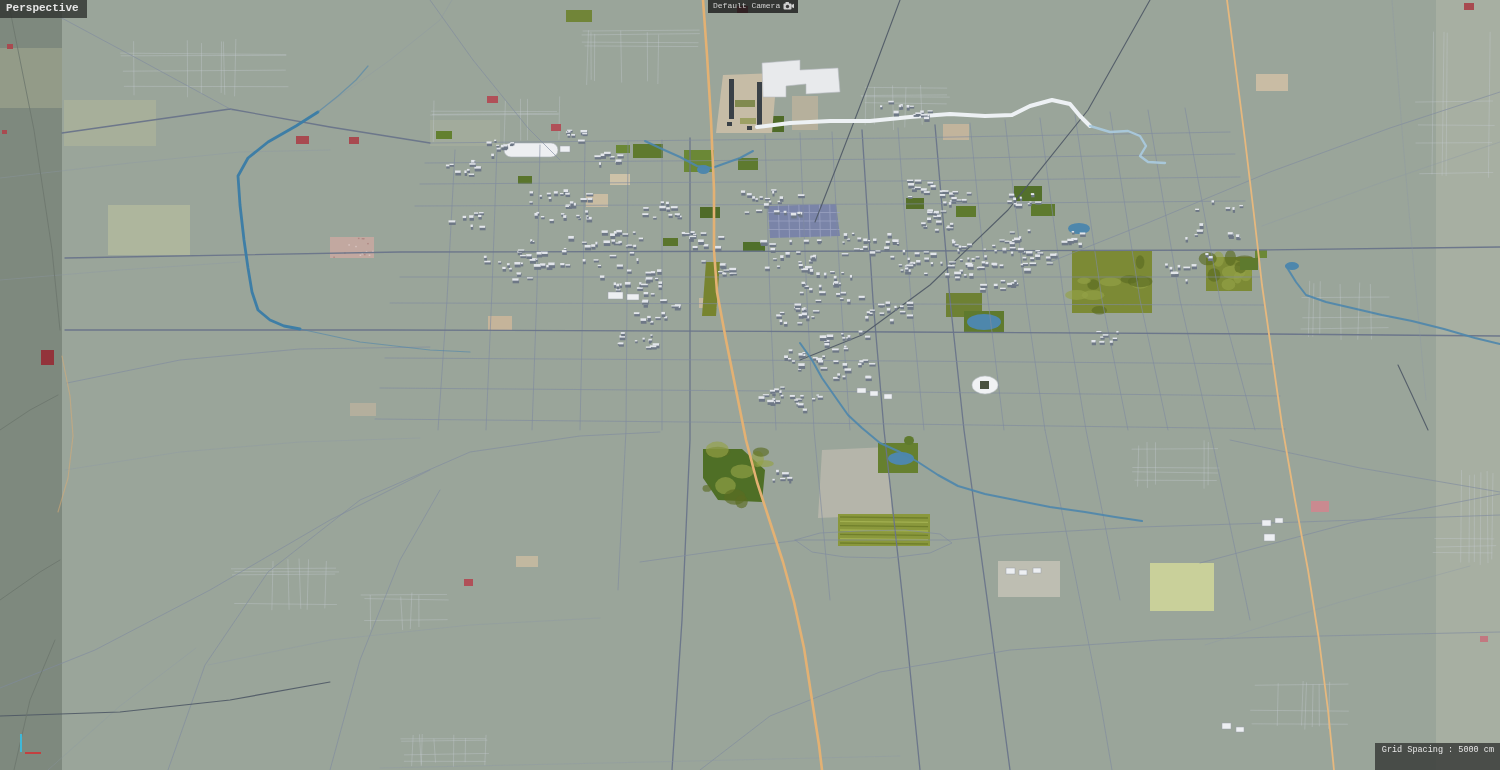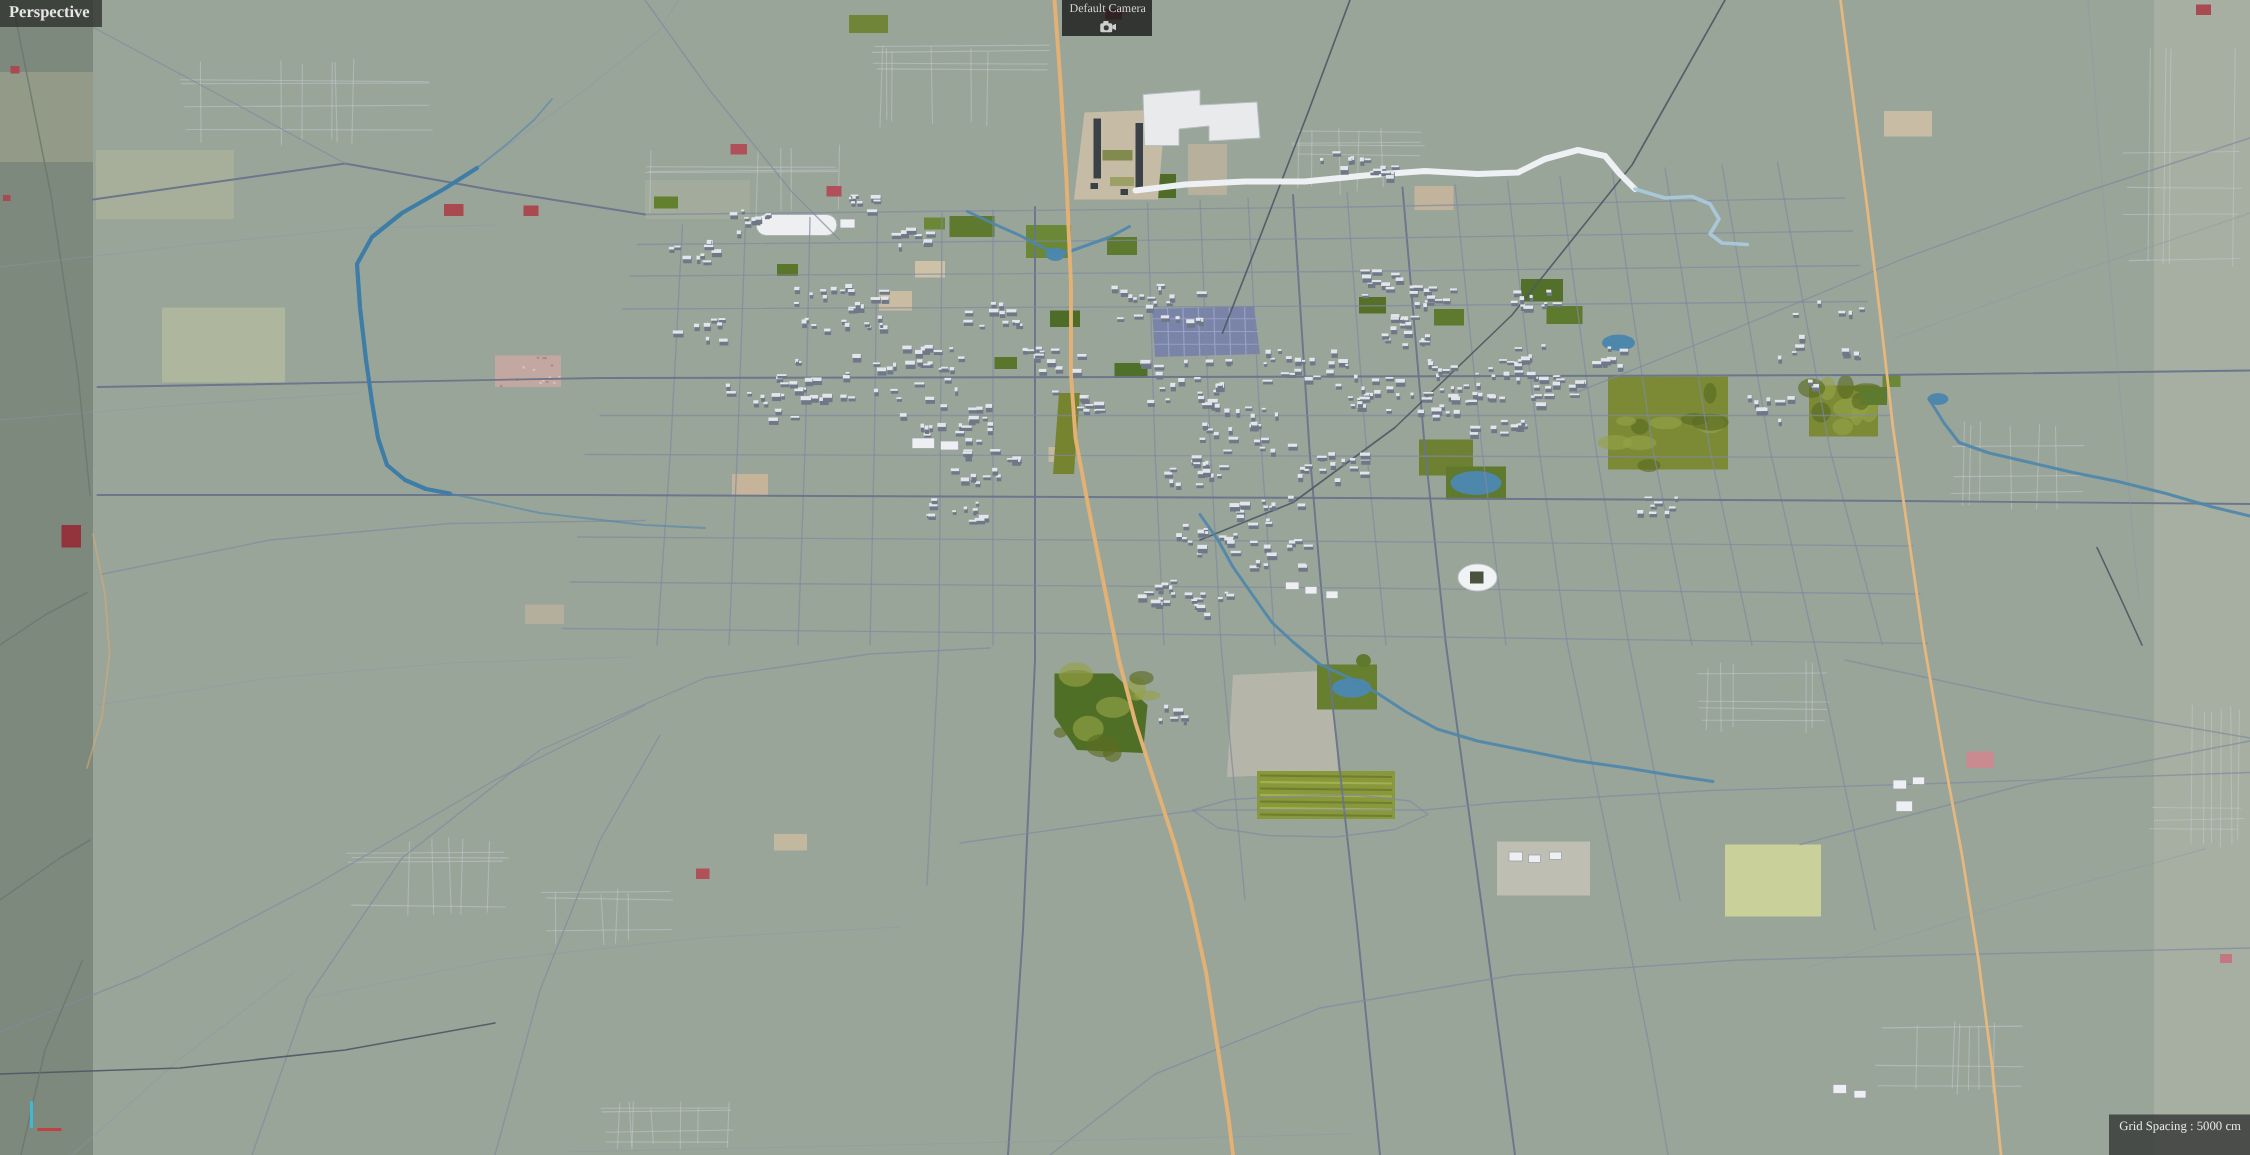--- a/index.html
+++ b/index.html
@@ -1,24 +1,24 @@
 <!DOCTYPE html>
 <html><head>
 <meta charset="utf-8">
 <style>
   html,body{margin:0;padding:0;background:#222;}
   #stage{position:relative;width:1500px;height:770px;overflow:hidden;
          background:#9AA59A;font-family:"Liberation Sans",sans-serif;}
   #map-svg{position:absolute;left:0;top:0;}
   .vp-label{position:absolute;color:#E6E6E6;white-space:nowrap;line-height:1.2;
-            font-family:Liberation Serif, serif;text-align:center;}
+            font-family:Liberation Mono, monospace;text-align:center;}
   #perspective-label{left:0;top:0;font-size:11px;font-weight:bold;
        background:rgba(44,47,44,0.78);padding:2px 8px 3px 6px;}
   #camera-label{left:708px;top:0;font-size:8px;background:rgba(28,28,28,0.82);
-       color:#D2D2D2;padding:1px 4px 2px 5px;display:flex;align-items:center;gap:3px;flex-direction:column;}
+       color:#D2D2D2;padding:1px 4px 2px 5px;display:flex;align-items:center;gap:3px;}
   #grid-label{right:0;bottom:0;font-size:8.5px;background:rgba(58,60,58,0.85);
        padding:2px 6px 15px 7px;color:#E8E8E8;}
 </style>
 </head>
 <body>
 
 <div id="stage">
   <svg id="map-svg" width="1500" height="770" viewBox="0 0 1500 770">
     <g id="lyr-terrain">
         <rect x="0" y="0" width="1500" height="770" fill="#9AA59A"></rect>

